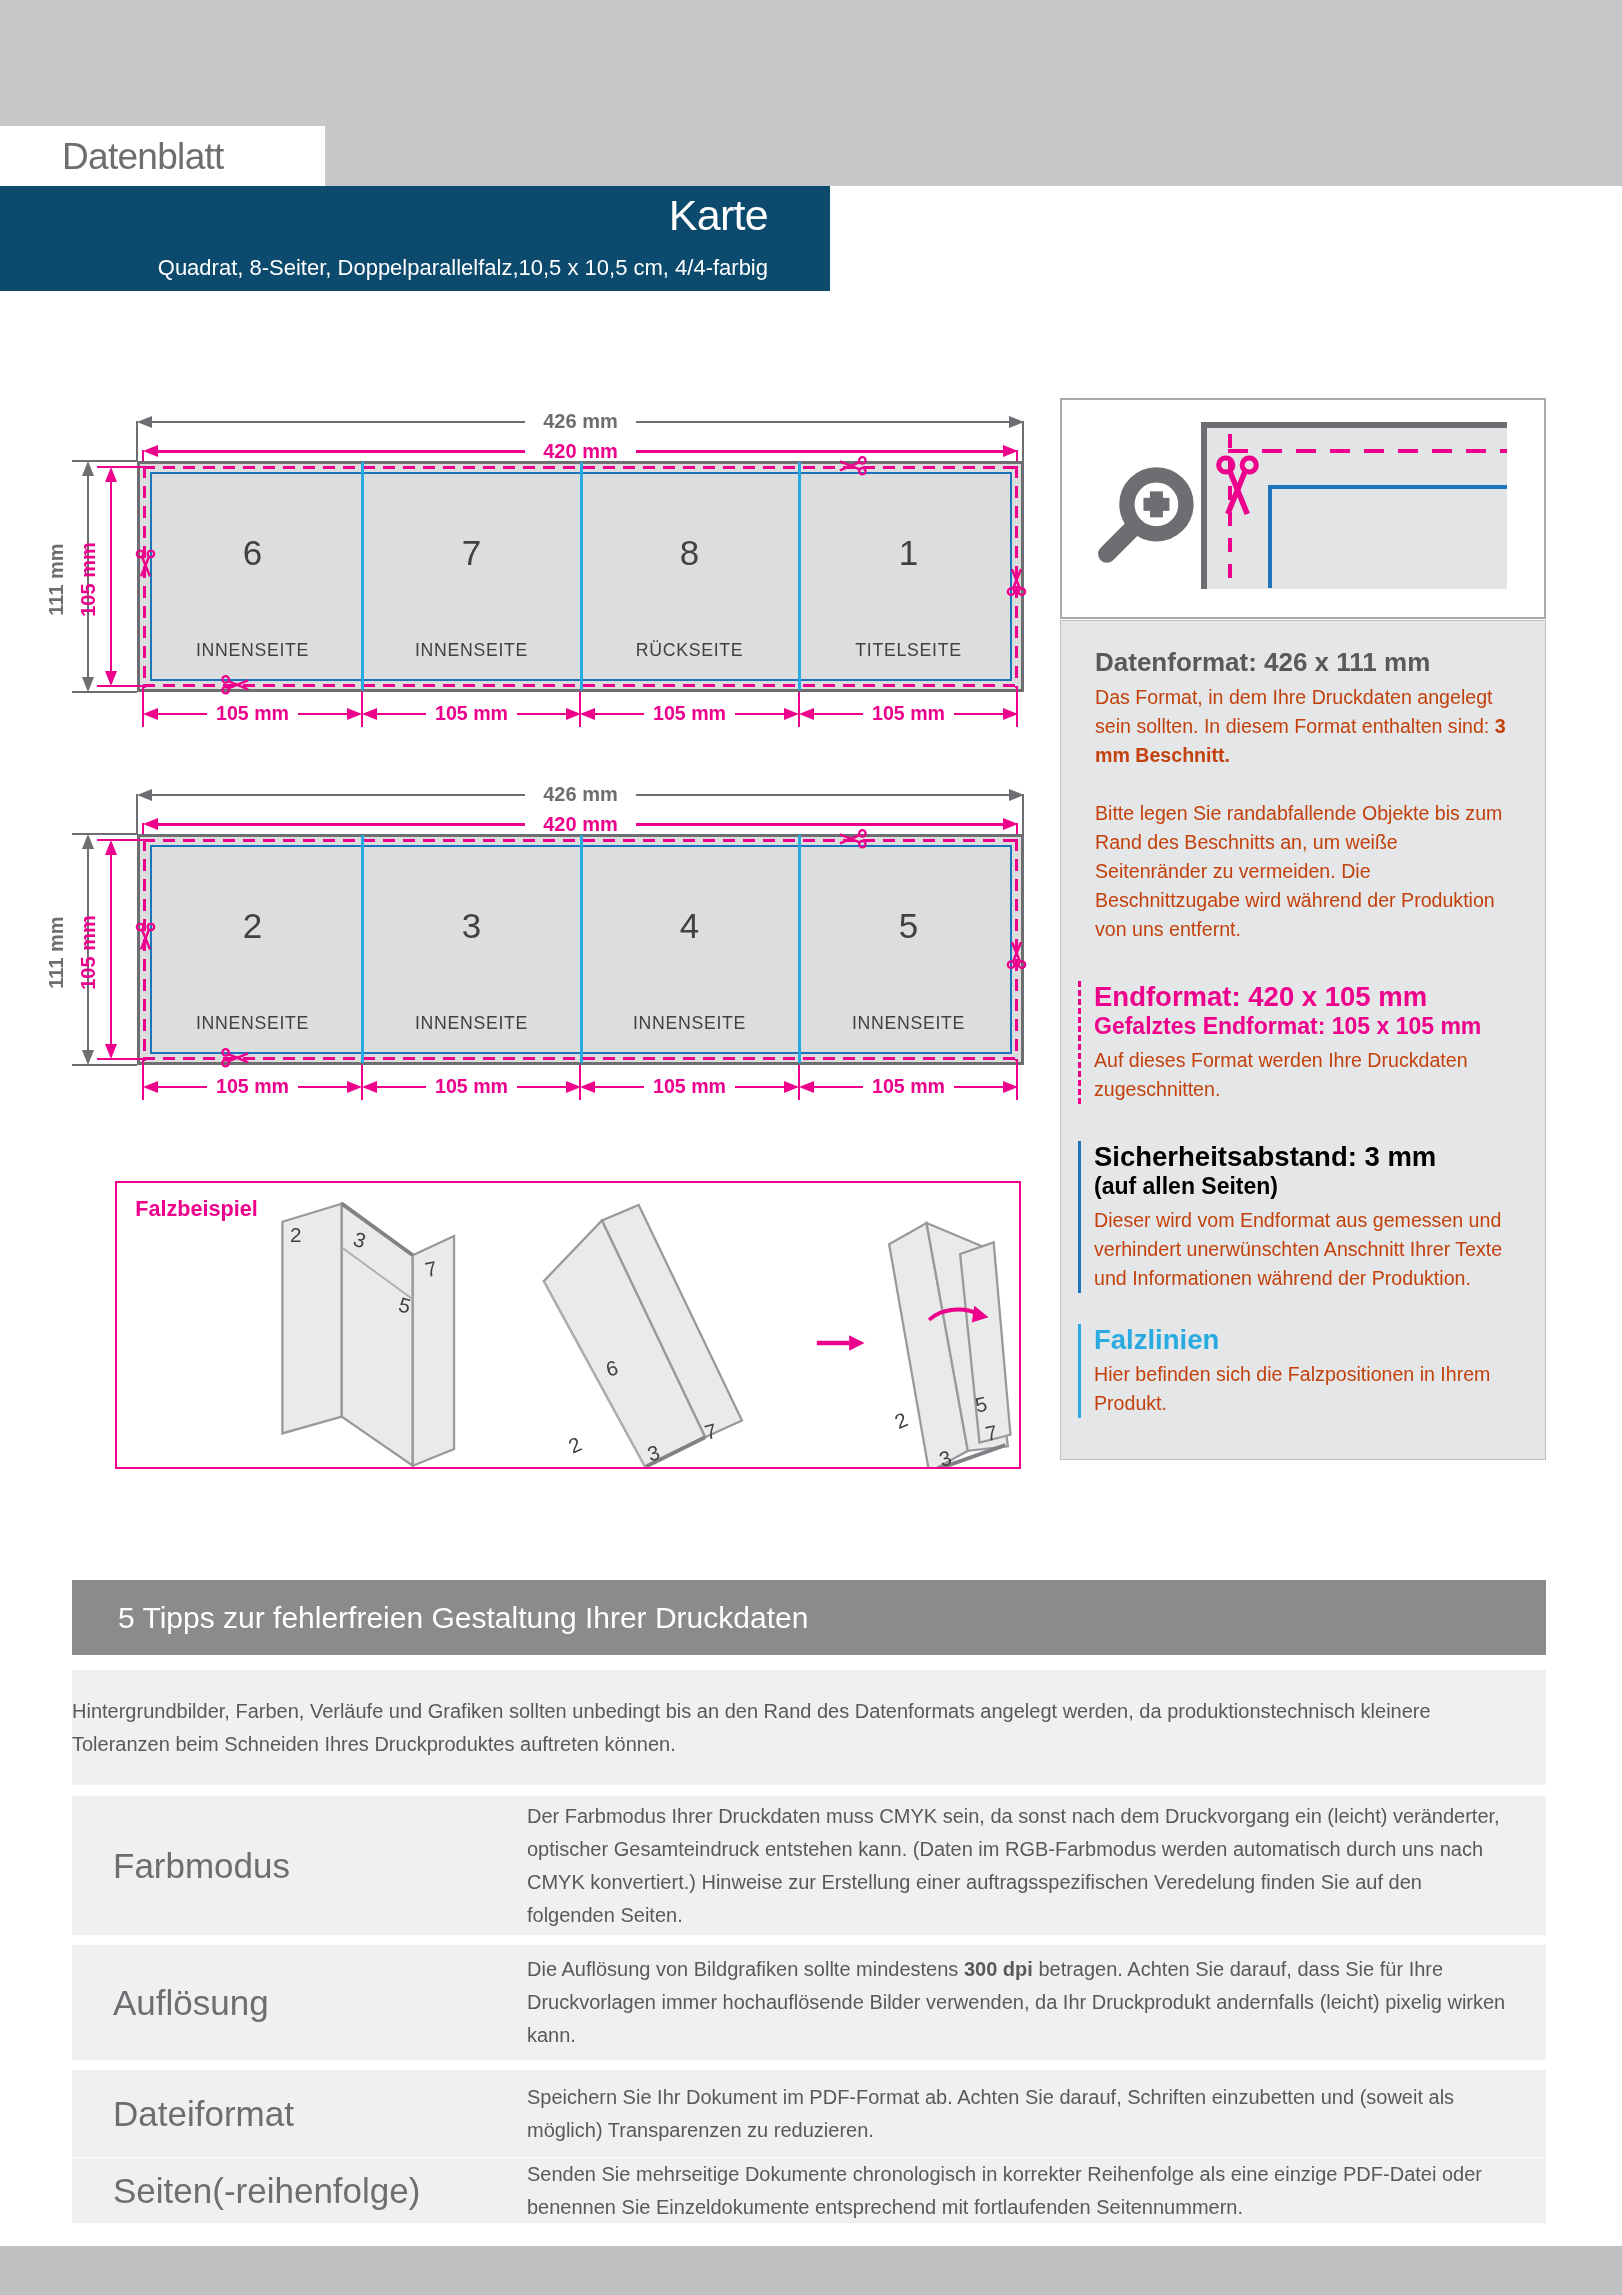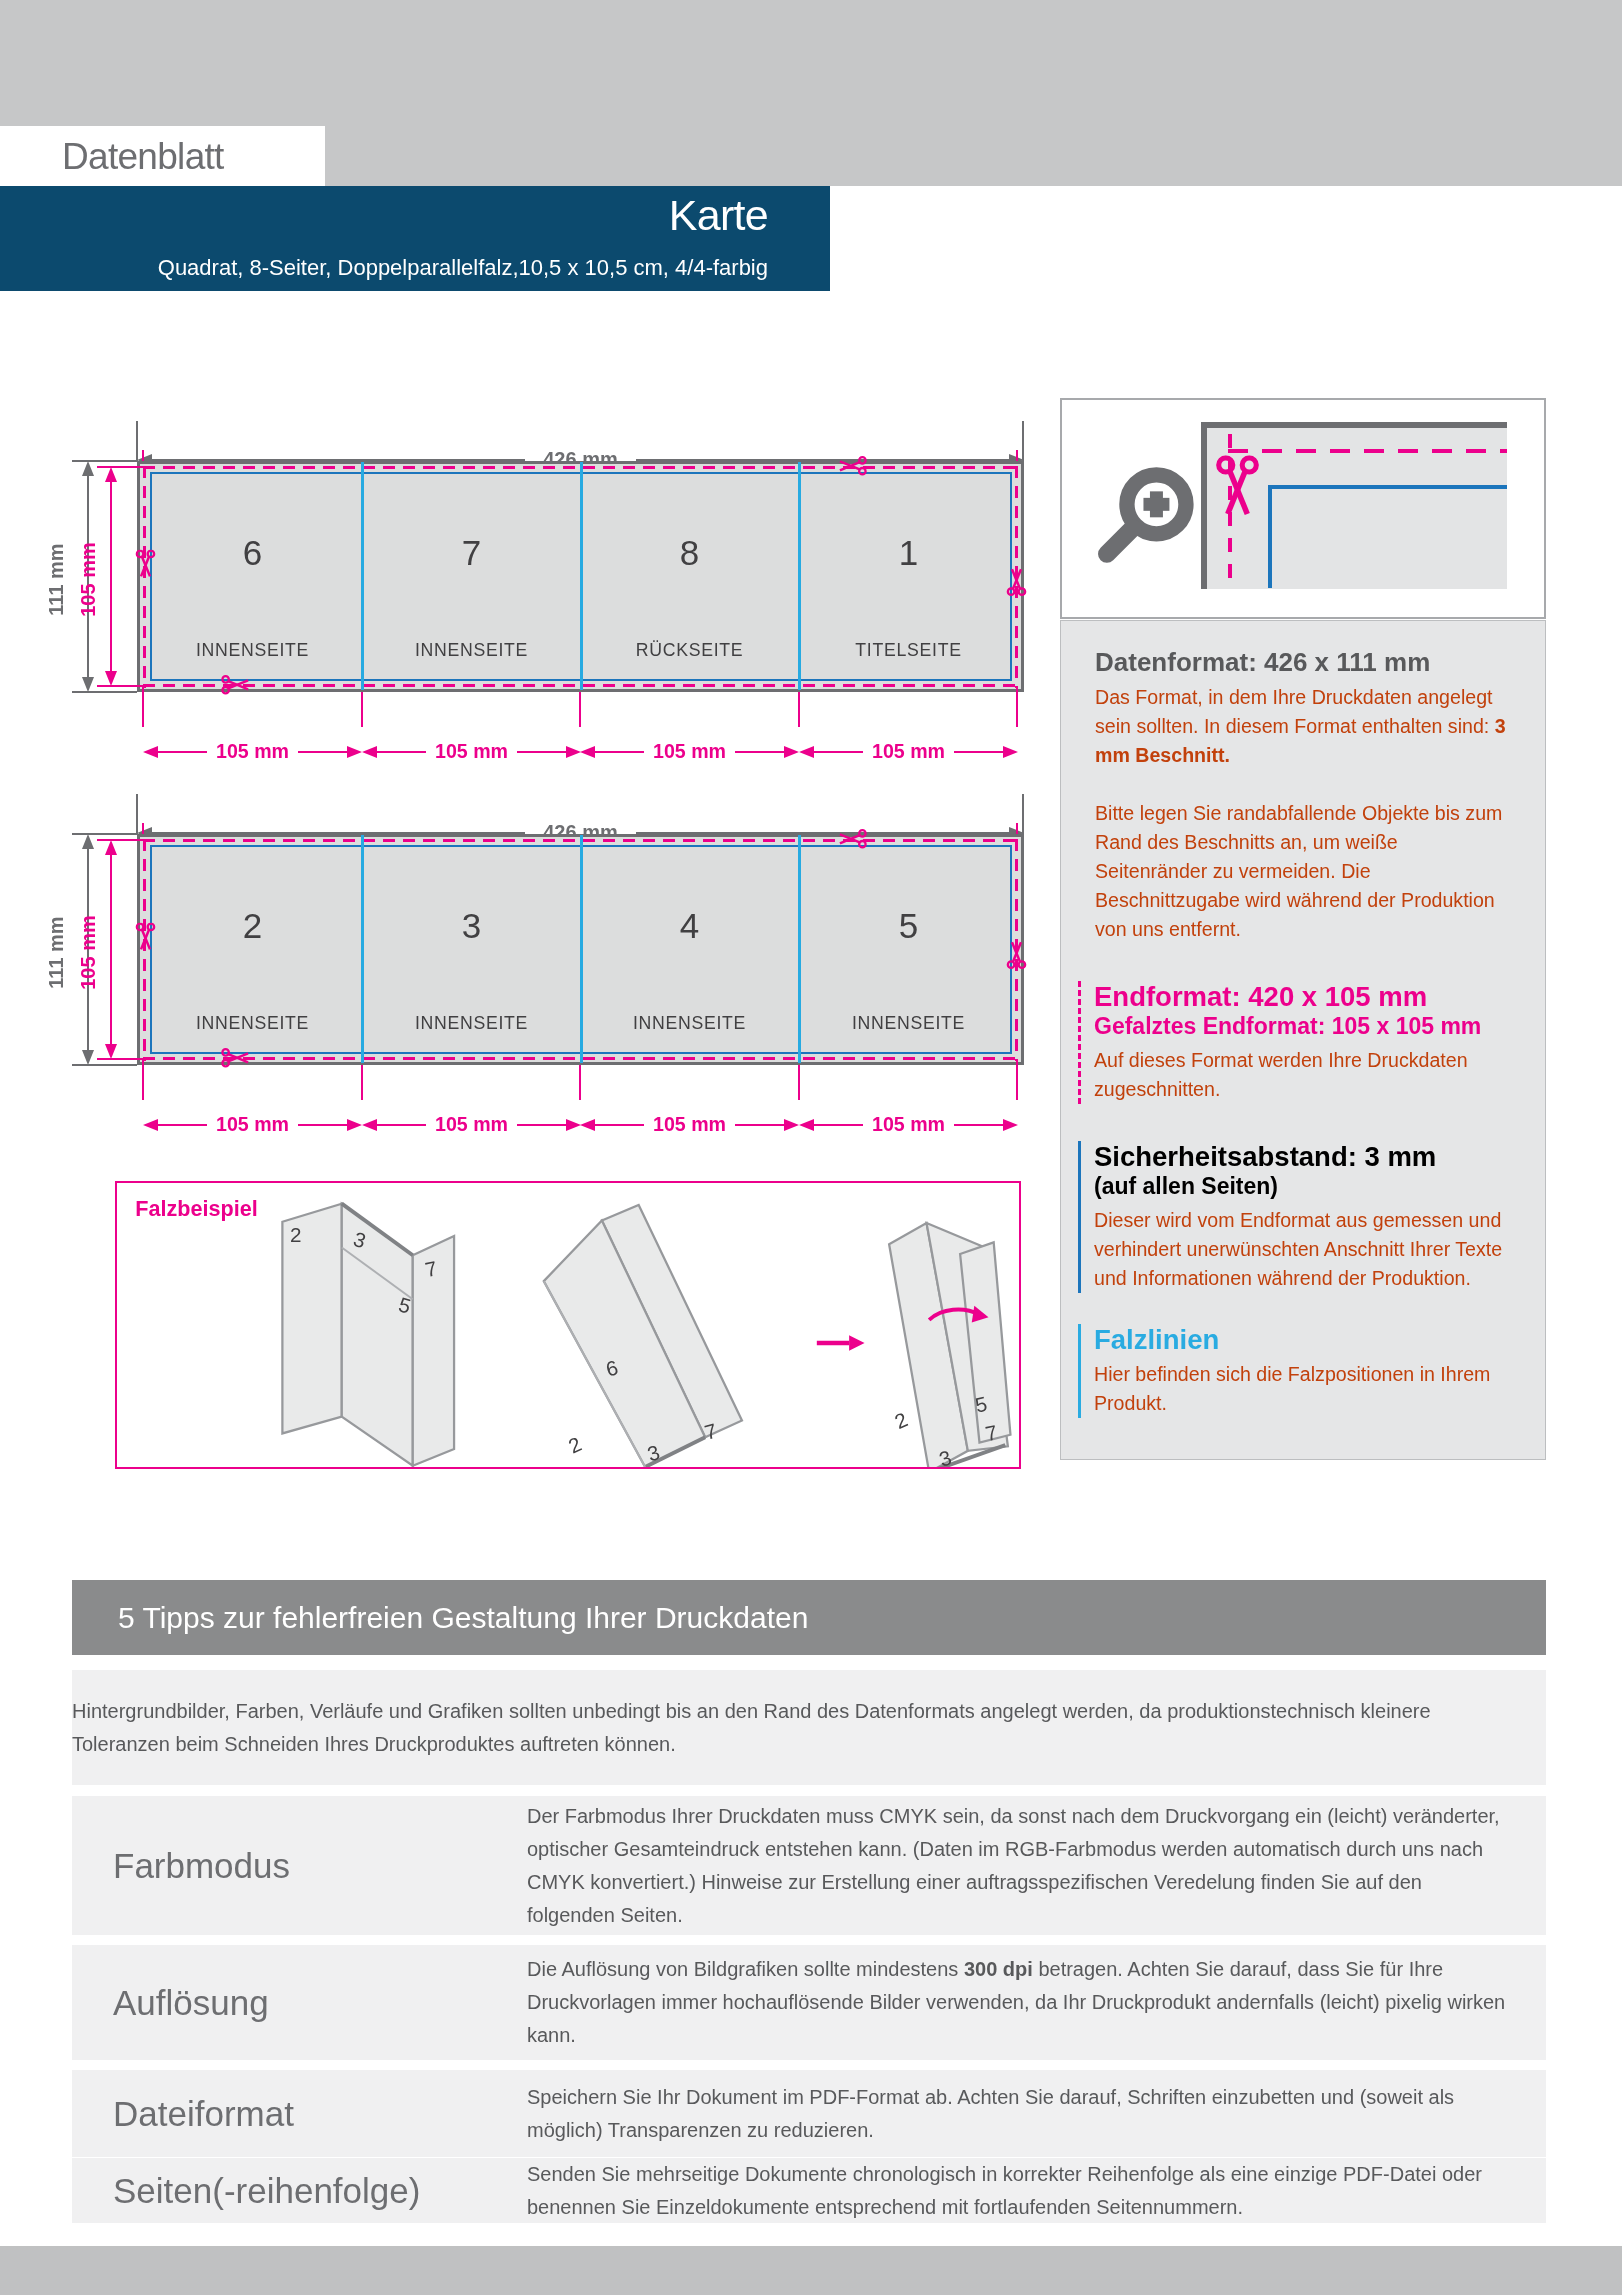--- a/index.html
+++ b/index.html
@@ -12,21 +12,21 @@
         display:flex;align-items:center;}
   .datenblatt-box span{padding-left:62px;font-size:37px;color:#6d6e71;letter-spacing:-0.7px;}
   .title-bar{position:absolute;left:0;top:186px;width:830px;height:105px;background:#0c4a6e;}
   .title-bar .karte{position:absolute;right:62px;top:5.2px;font-size:43px;color:#fff;letter-spacing:-0.7px;}
   .title-bar .subtitle{position:absolute;right:62px;bottom:10.5px;font-size:22px;color:#fff;}
 
   
   .diagram{position:absolute;left:0;width:1623px;height:366px;}
   .d1{top:414px;} .d2{top:787px;}
 
-  .dimh{position:absolute;display:flex;align-items:center;height:15.7px;margin-top:38px;}
+  .dimh{position:absolute;display:flex;align-items:center;height:15.7px;}
   .dimh .ln{flex:1;height:2.6px;background:#6d6e71;}
   .dimh .lb{margin:0 18.3px;font-size:20px;font-weight:bold;color:#6d6e71;white-space:nowrap;}
   .dimh .al{width:0;height:0;border-top:6.5px solid transparent;border-bottom:6.5px solid transparent;border-right:15.7px solid #6d6e71;}
   .dimh .ar{width:0;height:0;border-top:6.5px solid transparent;border-bottom:6.5px solid transparent;border-left:15.7px solid #6d6e71;}
   .dimh.mag .ln{background:#ec008c;} .dimh.mag .lb{color:#ec008c;}
   .dimh.mag .al{border-right-color:#ec008c;} .dimh.mag .ar{border-left-color:#ec008c;}
   .dimh.seg .lb{margin:0 9.2px;font-size:19.6px;}
 
   .dimv{position:absolute;width:15.7px;display:flex;flex-direction:column;align-items:center;}
   .dimv .ln{width:2.6px;flex:1;background:#6d6e71;}

